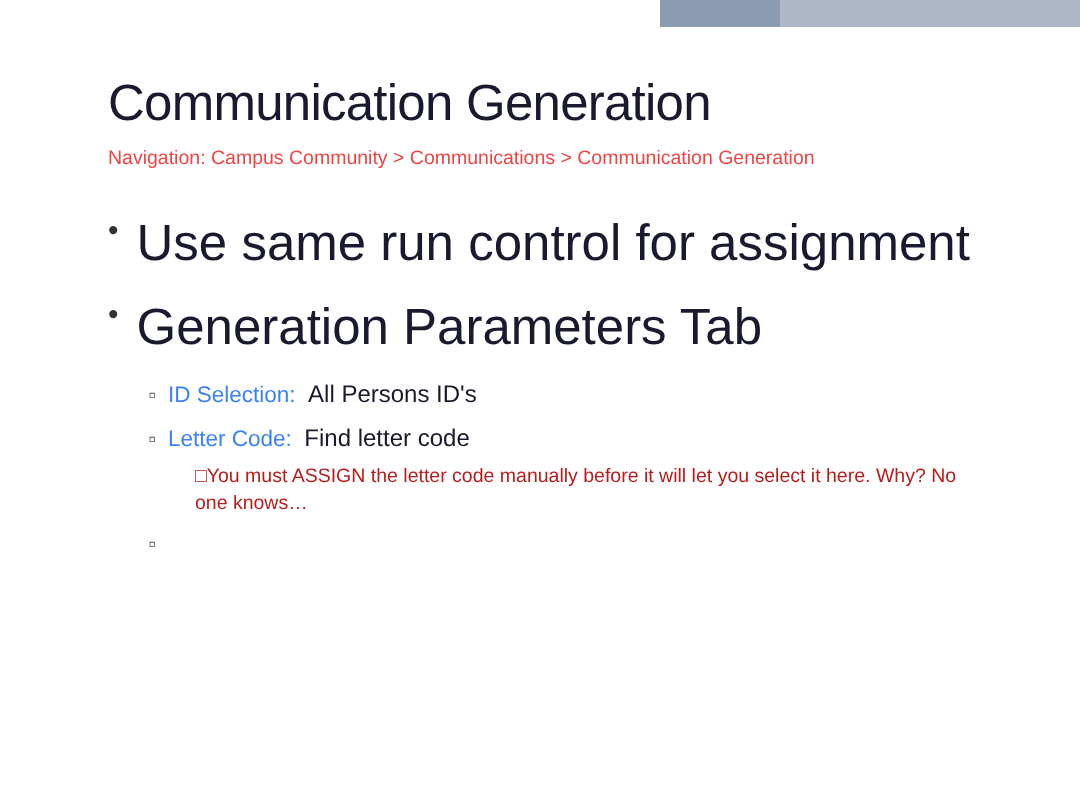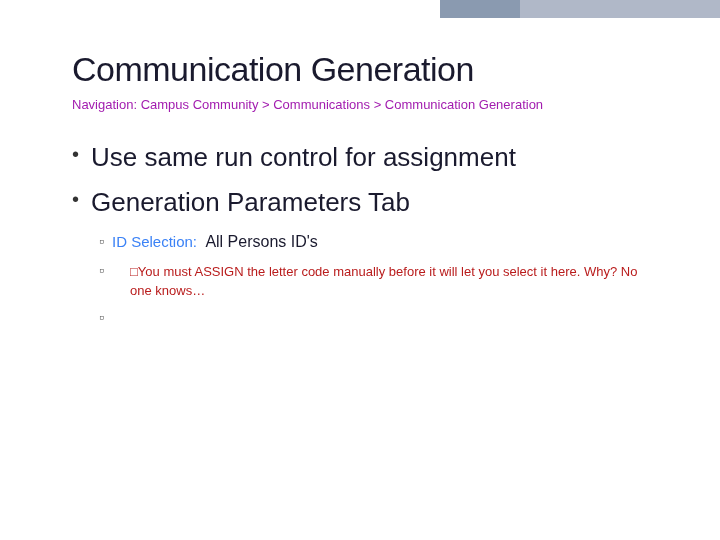--- a/index.html
+++ b/index.html
@@ -48,21 +48,21 @@
     .page-title {
       font-size: 34px;
       font-weight: normal;
       color: #1a1a2e;
       margin-bottom: 8px;
       letter-spacing: -0.5px;
     }
 
     .breadcrumb {
       font-size: 13px;
-      color: #a21caf;
+      color: #ef4444;
       margin-bottom: 28px;
     }
 
     .bullet-list {
       list-style: none;
       padding: 0;
     }
 
     .bullet-item {
       display: flex;
@@ -72,21 +72,21 @@
 
     .bullet-dot {
       color: #333;
       font-size: 20px;
       margin-right: 12px;
       line-height: 1.4;
       flex-shrink: 0;
     }
 
     .bullet-text {
-      font-size: 26px;
+      font-size: 34px;
       color: #1a1a2e;
       line-height: 1.35;
     }
 
     .sub-list {
       list-style: none;
       padding: 0;
       margin-top: 10px;
       margin-left: 8px;
     }
@@ -168,20 +168,24 @@
             <span class="sub-bullet">▫</span>
             <span class="sub-text">
               <span class="label-colored">ID Selection:</span>
               &nbsp;<span class="label-bold">All Persons ID's</span>
             </span>
           </li>
 
           <li class="sub-item">
             <span class="sub-bullet">▫</span>
             <div>
+              <span class="sub-text">
+                <span class="label-colored">Letter Code:</span>
+                &nbsp;<span class="label-bold">Find letter code</span>
+              </span>
               <div class="note-block">
                 <span>□</span><span>You must ASSIGN the letter code manually before it will let you select it here. Why? No one knows…</span>
               </div>
             </div>
           </li>
 
           <li class="sub-item sub-item-communication">
             <span class="sub-bullet">▫</span>
           </li>
 

